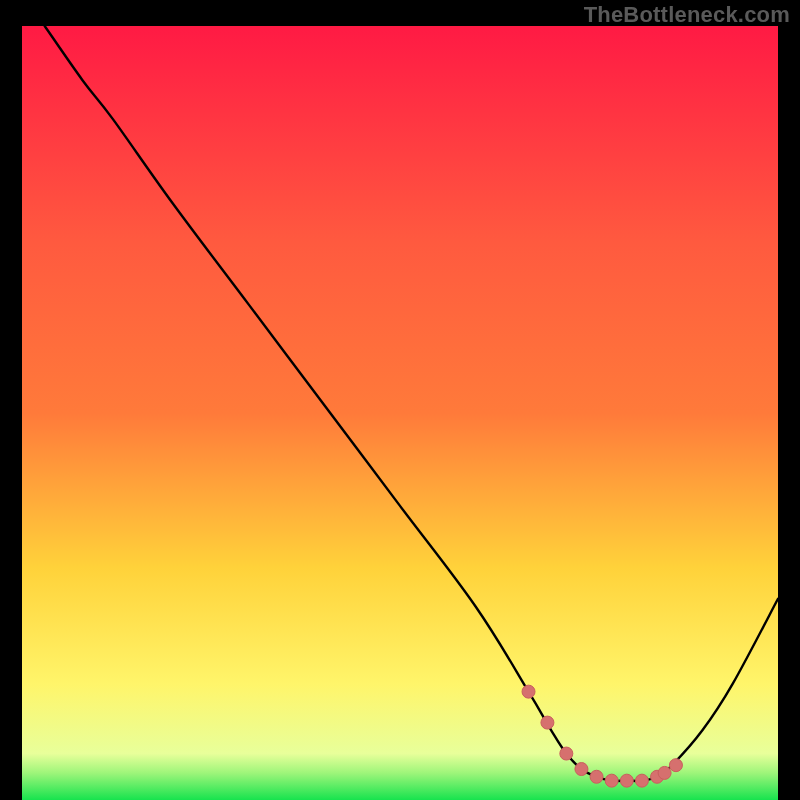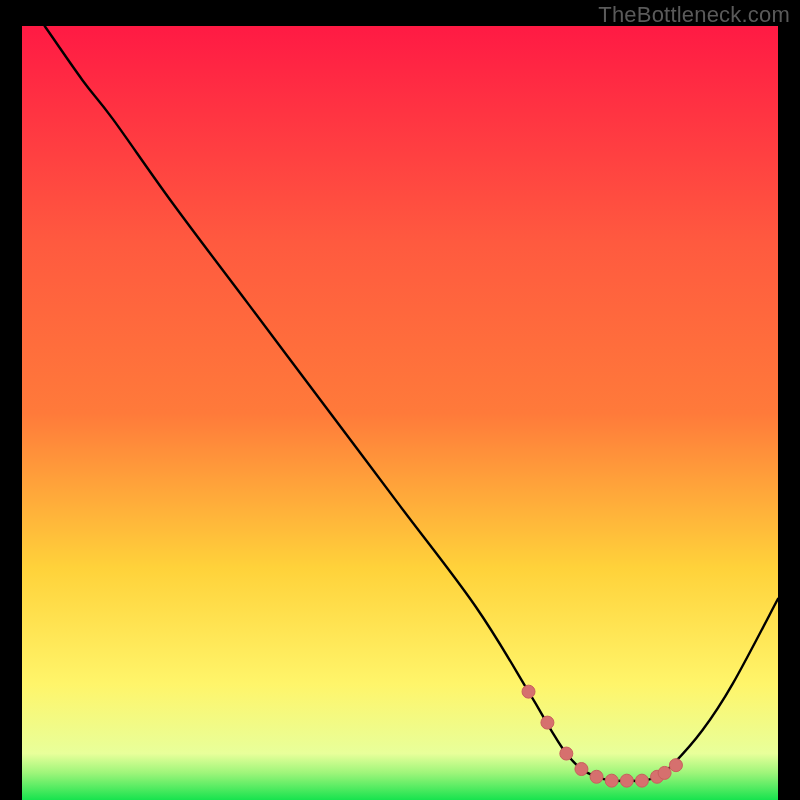--- a/index.html
+++ b/index.html
@@ -16,21 +16,21 @@
     width: 800px;
     height: 800px;
     background: #000;
   }
   .watermark {
     position: absolute;
     top: 2px;
     right: 10px;
     color: #5a5a5a;
     font-size: 22px;
-    font-weight: 400;
+    font-weight: 700;
     letter-spacing: 0.2px;
     z-index: 10;
   }
   svg {
     position: absolute;
     top: 0;
     left: 0;
   }
 </style>
 </head>

